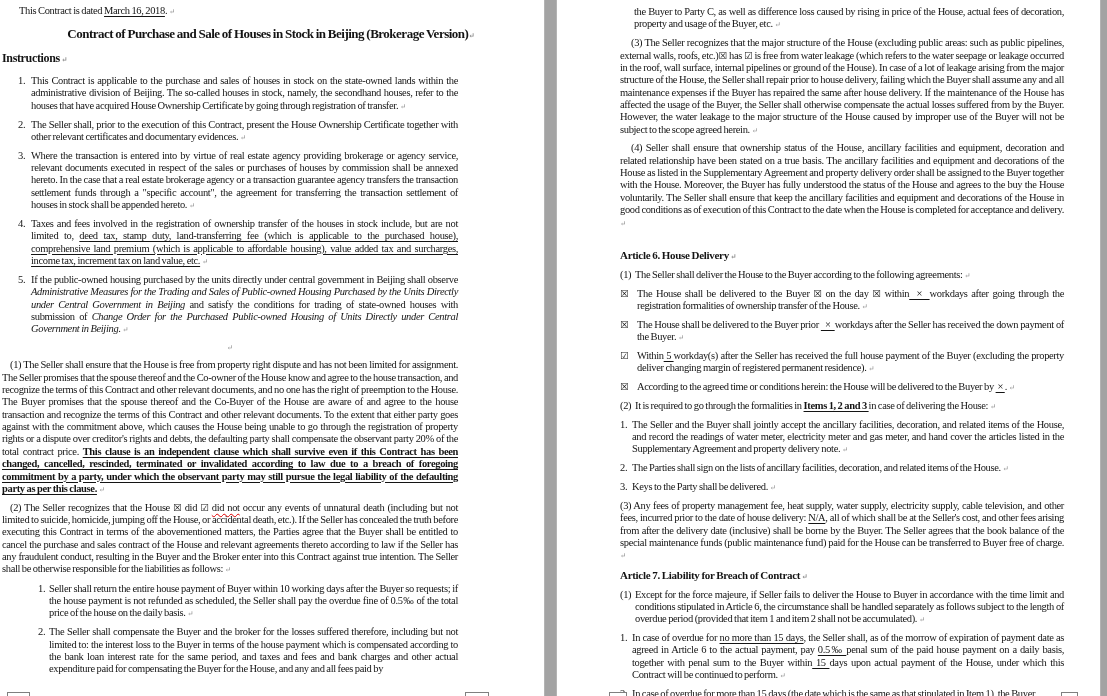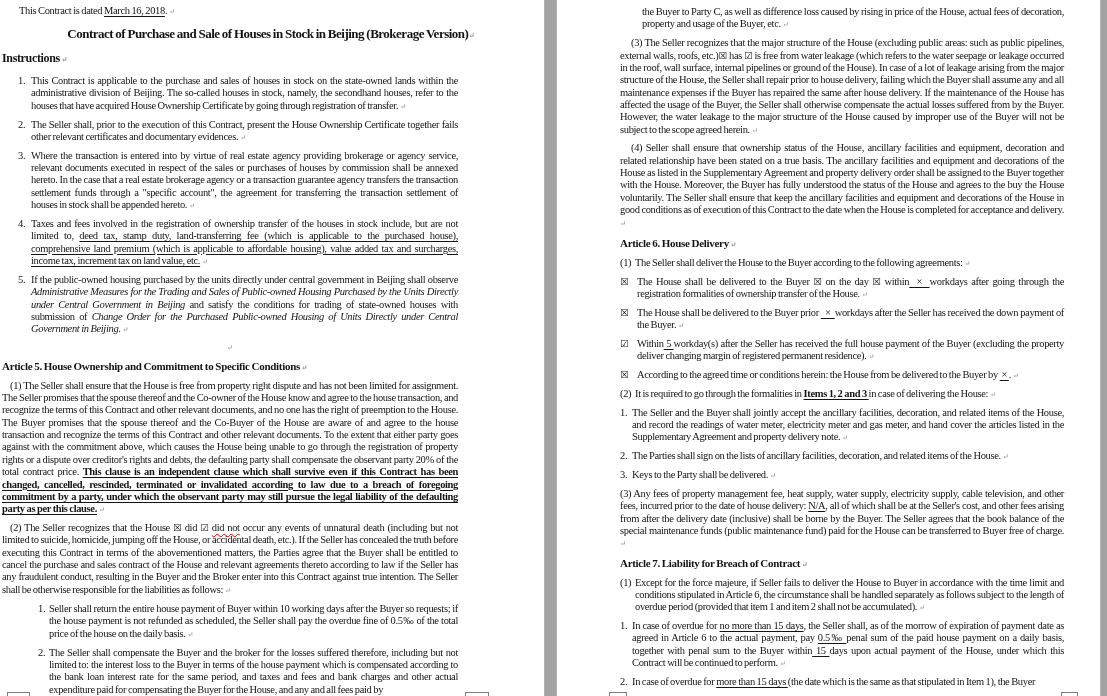--- a/index.html
+++ b/index.html
@@ -19,21 +19,21 @@
   .li .m{flex:none;}
   .li .t{flex:1 1 auto;text-align:justify;}
   .ins .m{width:13px;}
   .mark-line{margin:4px 0 0;text-align:center;}
   .art{margin:6px 0 0;font-weight:bold;font-size:11px;letter-spacing:-0.3px;}
   .para{margin:5.5px 0 0;}
   .ti8{text-indent:8px;}
   .ti11{text-indent:11px;}
   .a5list{margin-left:36px;}
   .a5li .m{width:11px;}
-  .cont{margin:0 0 0 22px;}
+  .cont{margin:0 0 0 14px;}
   .np .m{width:15px;}
   .cbli .m{width:17px;font-family:"DejaVu Sans",sans-serif;font-size:9.5px;letter-spacing:0;}
   .nli .m{width:12px;}
   .bli .m{width:12px;}
   .st-b{font-weight:bold;}
   .st-i{font-style:italic;}
   .st-u{text-decoration:underline;text-underline-offset:1.5px;}
   .st-bu{font-weight:bold;text-decoration:underline;text-underline-offset:1.5px;}
   .st-wavy{text-decoration:underline;text-decoration-style:wavy;text-decoration-color:#e00000;text-decoration-thickness:1px;text-underline-offset:2px;}
   .st-cb{font-family:"DejaVu Sans",sans-serif;font-size:9.5px;letter-spacing:0;}
@@ -51,38 +51,37 @@
       <h1 class="title"><span>Contract of Purchase and Sale of Houses in Stock in Beijing (Brokerage Version)</span><span class="st-pm">↵</span></h1>
       <h2 class="subtitle"><span>Instructions</span><span class="st-pm"> ↵</span></h2>
 
       <div class="ins-list">
         <div class="li ins" style="margin-top:0">
           <span class="m">1.</span>
           <span class="t"><span>This Contract is applicable to the purchase and sales of houses in stock on the state-owned lands within the administrative division of Beijing. The so-called houses in stock, namely, the secondhand houses, refer to the houses that have acquired House Ownership Certificate by going through registration of transfer. </span><span class="st-pm">↵</span></span>
         </div>
         <div class="li ins">
           <span class="m">2.</span>
-          <span class="t"><span>The Seller shall, prior to the execution of this Contract, present the House Ownership Certificate together fails other relevant certificates and documentary evidences. </span><span class="st-pm">↵</span></span>
+          <span class="t"><span>The Seller shall, prior to the execution of this Contract, present the House Ownership Certificate together with other relevant certificates and documentary evidences. </span><span class="st-pm">↵</span></span>
         </div>
         <div class="li ins">
           <span class="m">3.</span>
           <span class="t"><span>Where the transaction is entered into by virtue of real estate agency providing brokerage or agency service, relevant documents executed in respect of the sales or purchases of houses by commission shall be annexed hereto. In the case that a real estate brokerage agency or a transaction guarantee agency transfers the transaction settlement funds through a "specific account", the agreement for transferring the transaction settlement of houses in stock shall be appended hereto. </span><span class="st-pm">↵</span></span>
         </div>
         <div class="li ins">
           <span class="m">4.</span>
           <span class="t"><span>Taxes and fees involved in the registration of ownership transfer of the houses in stock include, but are not limited to, </span><span class="st-u">deed tax, stamp duty, land-transferring fee (which is applicable to the purchased house), comprehensive land premium (which is applicable to affordable housing), value added tax and surcharges, income tax, increment tax on land value, etc.</span><span> </span><span class="st-pm">↵</span></span>
         </div>
         <div class="li ins">
           <span class="m">5.</span>
           <span class="t"><span>If the public-owned housing purchased by the units directly under central government in Beijing shall observe </span><span class="st-i">Administrative Measures for the Trading and Sales of Public-owned Housing Purchased by the Units Directly under Central Government in Beijing</span><span> and satisfy the conditions for trading of state-owned houses with submission of </span><span class="st-i">Change Order for the Purchased Public-owned Housing of Units Directly under Central Government in Beijing</span><span>. </span><span class="st-pm">↵</span></span>
         </div>
       </div>
 
       <p class="mark-line"><span class="st-pm">↵</span></p>
-      <h3 class="art"><span class="st-b">Article 5. House Ownership and Commitment to Specific Conditions</span><span class="st-pm"> ↵</span></h3>
       <p class="para jt ti8"><span>(1) The Seller shall ensure that the House is free from property right dispute and has not been limited for assignment. The Seller promises that the spouse thereof and the Co-owner of the House know and agree to the house transaction, and recognize the terms of this Contract and other relevant documents, and no one has the right of preemption to the House. The Buyer promises that the spouse thereof and the Co-Buyer of the House are aware of and agree to the house transaction and recognize the terms of this Contract and other relevant documents. To the extent that either party goes against with the commitment above, which causes the House being unable to go through the registration of property rights or a dispute over creditor's rights and debts, the defaulting party shall compensate the observant party 20% of the total contract price. </span><span class="st-bu">This clause is an independent clause which shall survive even if this Contract has been changed, cancelled, rescinded, terminated or invalidated according to law due to a breach of foregoing commitment by a party, under which the observant party may still pursue the legal liability of the defaulting party as per this clause.</span><span> </span><span class="st-pm">↵</span></p>
       <p class="para jt ti8"><span>(2) The Seller recognizes that the House </span><span class="st-cb">☒</span><span> did </span><span class="st-cb">☑</span><span> </span><span class="st-wavy">did not</span><span> occur any events of unnatural death (including but not limited to suicide, homicide, jumping off the House, or accidental death, etc.). If the Seller has concealed the truth before executing this Contract in terms of the abovementioned matters, the Parties agree that the Buyer shall be entitled to cancel the purchase and sales contract of the House and relevant agreements thereto according to law if the Seller has any fraudulent conduct, resulting in the Buyer and the Broker enter into this Contract against true intention. The Seller shall be otherwise responsible for the liabilities as follows: </span><span class="st-pm">↵</span></p>
 
       <div class="a5list">
         <div class="li a5li" style="margin-top:6px">
           <span class="m">1.</span>
           <span class="t"><span>Seller shall return the entire house payment of Buyer within 10 working days after the Buyer so requests; if the house payment is not refunded as scheduled, the Seller shall pay the overdue fine of 0.5‰ of the total price of the house on the daily basis. </span><span class="st-pm">↵</span></span>
         </div>
         <div class="li a5li">
           <span class="m">2.</span>
@@ -93,42 +92,42 @@
     <div class="stub" style="left:7px;width:21px"></div>
     <div class="stub" style="left:465px;width:22px"></div>
   </div>
 
   <div class="page page-right">
     <div class="pr-content">
       <p class="cont jt"><span>the Buyer to Party C, as well as difference loss caused by rising in price of the House, actual fees of decoration, property and usage of the Buyer, etc. </span><span class="st-pm">↵</span></p>
       <p class="para jt ti11"><span>(3) The Seller recognizes that the major structure of the House (excluding public areas: such as public pipelines, external walls, roofs, etc.)</span><span class="st-cb">☒</span><span> has </span><span class="st-cb">☑</span><span> is free from water leakage (which refers to the water seepage or leakage occurred in the roof, wall surface, internal pipelines or ground of the House). In case of a lot of leakage arising from the major structure of the House, the Seller shall repair prior to house delivery, failing which the Buyer shall assume any and all maintenance expenses if the Buyer has repaired the same after house delivery. If the maintenance of the House has affected the usage of the Buyer, the Seller shall otherwise compensate the actual losses suffered from by the Buyer. However, the water leakage to the major structure of the House caused by improper use of the Buyer will not be subject to the scope agreed herein. </span><span class="st-pm">↵</span></p>
       <p class="para jt ti11"><span>(4) Seller shall ensure that ownership status of the House, ancillary facilities and equipment, decoration and related relationship have been stated on a true basis. The ancillary facilities and equipment and decorations of the House as listed in the Supplementary Agreement and property delivery order shall be assigned to the Buyer together with the House. Moreover, the Buyer has fully understood the status of the House and agrees to the buy the House voluntarily. The Seller shall ensure that keep the ancillary facilities and equipment and decorations of the House in good conditions as of execution of this Contract to the date when the House is completed for acceptance and delivery. </span><span class="st-pm">↵</span></p>
 
-      <h3 class="art" style="margin-top:7px"><span class="st-b">Article 6. House Delivery</span><span class="st-pm"> ↵</span></h3>
+      <h3 class="art" style="margin-top:19px"><span class="st-b">Article 6. House Delivery</span><span class="st-pm"> ↵</span></h3>
 
       <div class="li np">
         <span class="m">(1)</span>
         <span class="t"><span>The Seller shall deliver the House to the Buyer according to the following agreements: </span><span class="st-pm">↵</span></span>
       </div>
 
       <div class="li cbli">
         <span class="m">☒</span>
         <span class="t"><span>The House shall be delivered to the Buyer </span><span class="st-cb">☒</span><span> on the day </span><span class="st-cb">☒</span><span> within</span><span class="st-u">&nbsp;&nbsp;×&nbsp;&nbsp;</span><span>workdays after going through the registration formalities of ownership transfer of the House. </span><span class="st-pm">↵</span></span>
       </div>
       <div class="li cbli">
         <span class="m">☒</span>
         <span class="t"><span>The House shall be delivered to the Buyer prior </span><span class="st-u">&nbsp;&nbsp;×&nbsp;&nbsp;</span><span>workdays after the Seller has received the down payment of the Buyer. </span><span class="st-pm">↵</span></span>
       </div>
       <div class="li cbli">
         <span class="m">☑</span>
         <span class="t"><span>Within</span><span class="st-u">&nbsp;5&nbsp;</span><span>workday(s) after the Seller has received the full house payment of the Buyer (excluding the property deliver changing margin of registered permanent residence). </span><span class="st-pm">↵</span></span>
       </div>
       <div class="li cbli">
         <span class="m">☒</span>
-        <span class="t"><span>According to the agreed time or conditions herein: the House from be delivered to the Buyer by </span><span class="st-u">&nbsp;×&nbsp;</span><span>. </span><span class="st-pm">↵</span></span>
+        <span class="t"><span>According to the agreed time or conditions herein: the House will be delivered to the Buyer by </span><span class="st-u">&nbsp;×&nbsp;</span><span>. </span><span class="st-pm">↵</span></span>
       </div>
 
       <div class="li np">
         <span class="m">(2)</span>
         <span class="t"><span>It is required to go through the formalities in </span><span class="st-bu">Items 1, 2 and 3 </span><span>in case of delivering the House: </span><span class="st-pm">↵</span></span>
       </div>
 
       <div class="li nli">
         <span class="m">1.</span>
         <span class="t"><span>The Seller and the Buyer shall jointly accept the ancillary facilities, decoration, and related items of the House, and record the readings of water meter, electricity meter and gas meter, and hand cover the articles listed in the Supplementary Agreement and property delivery note. </span><span class="st-pm">↵</span></span>

